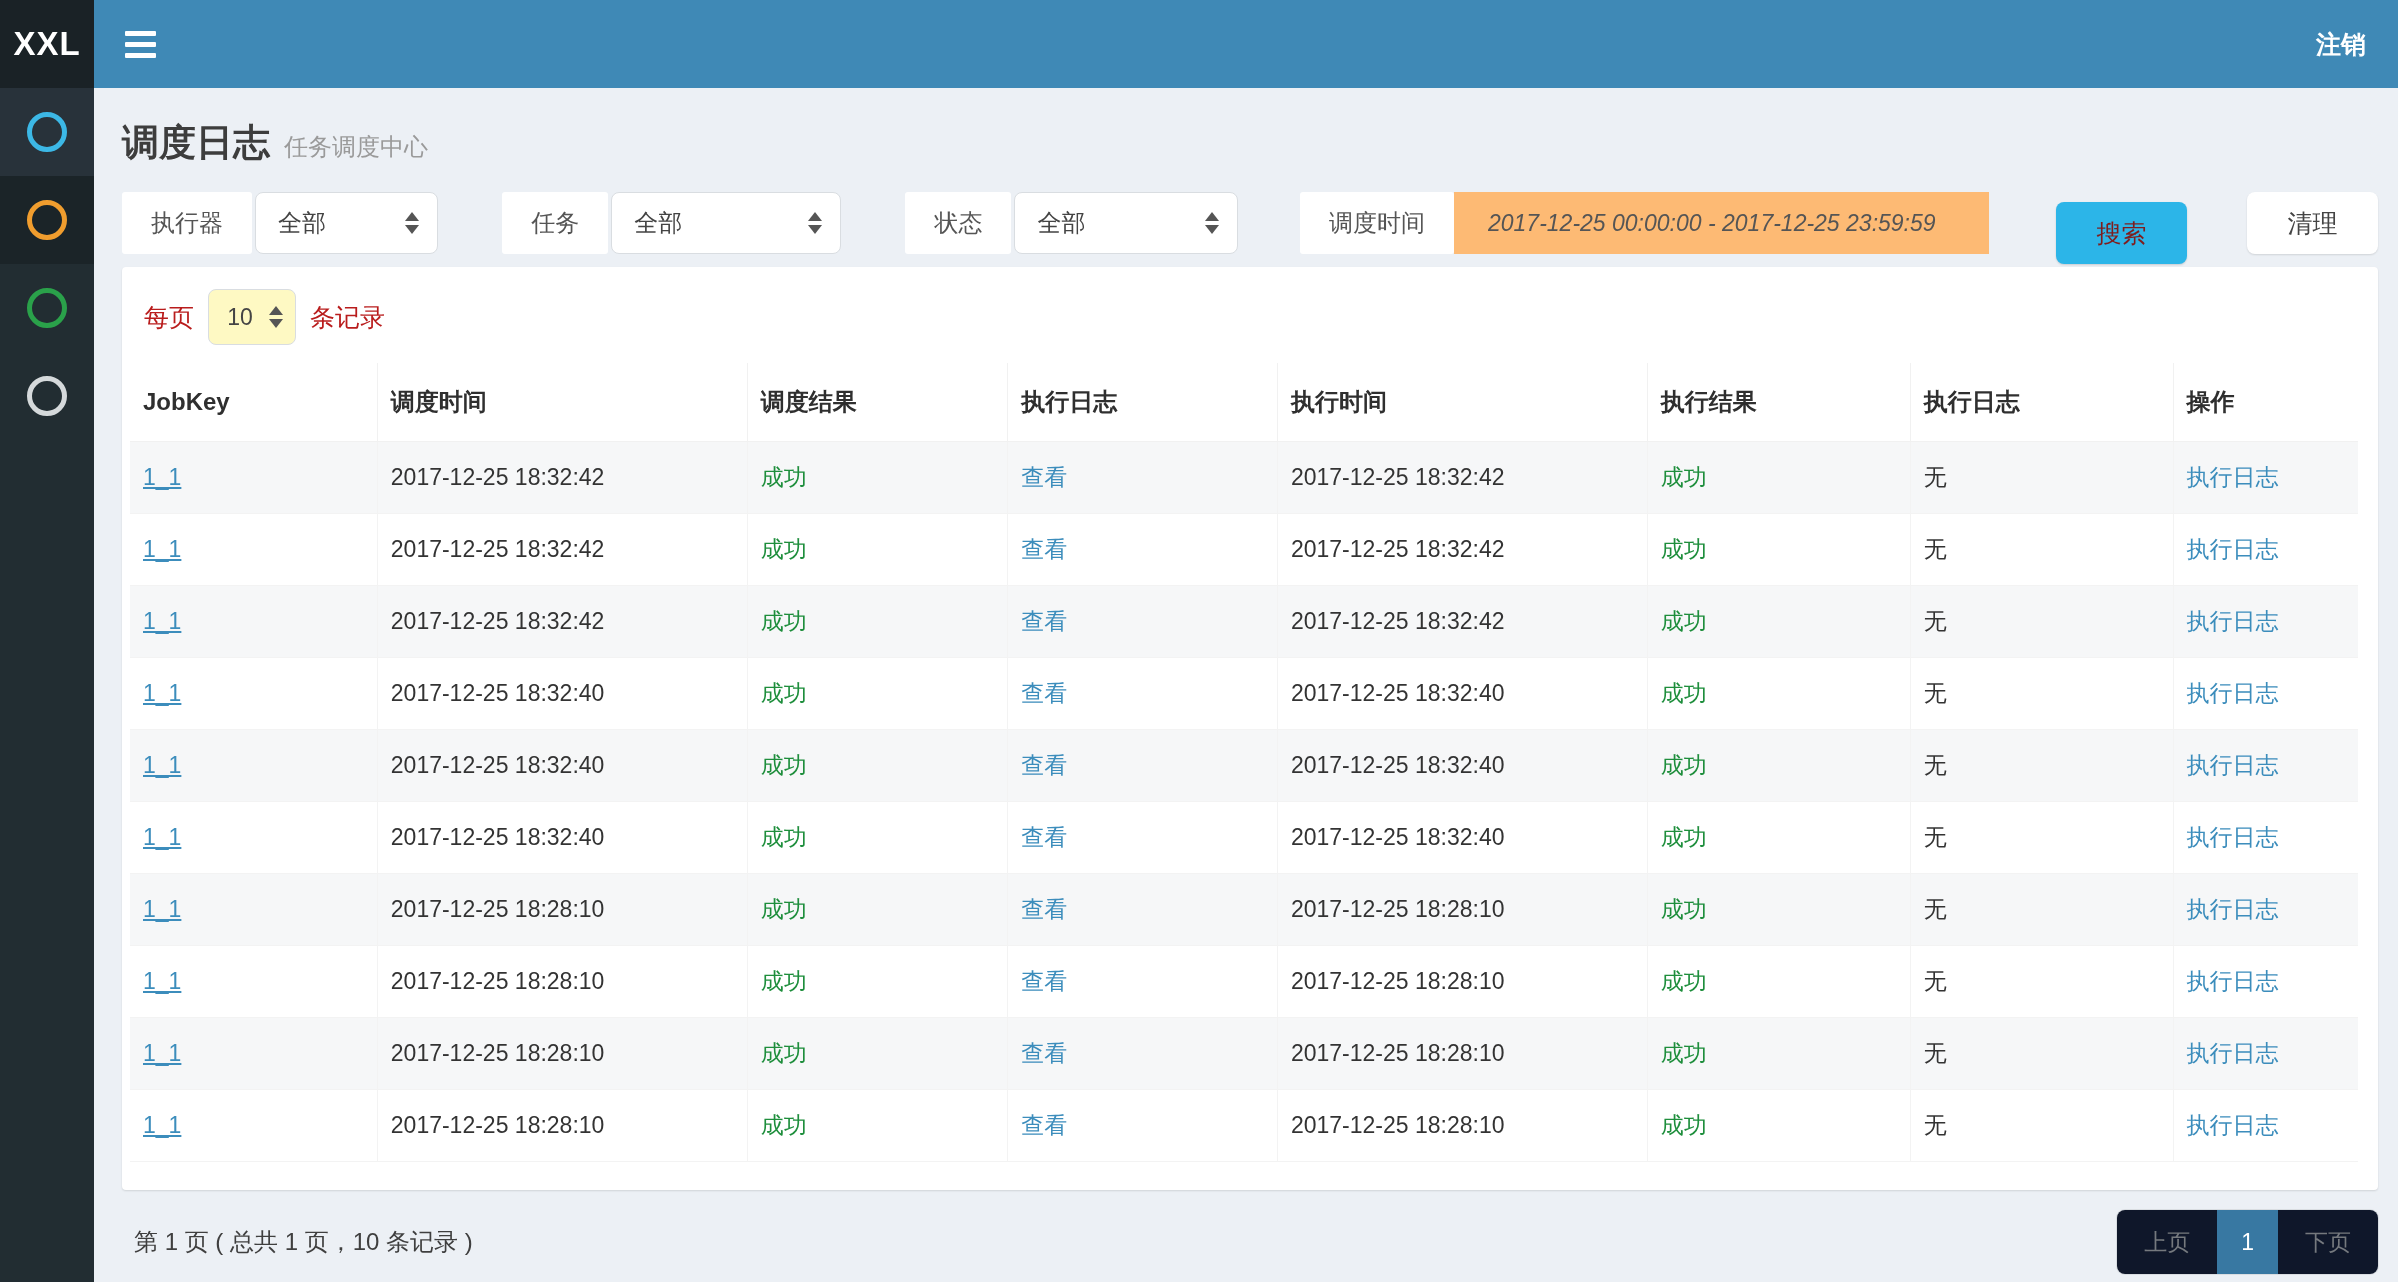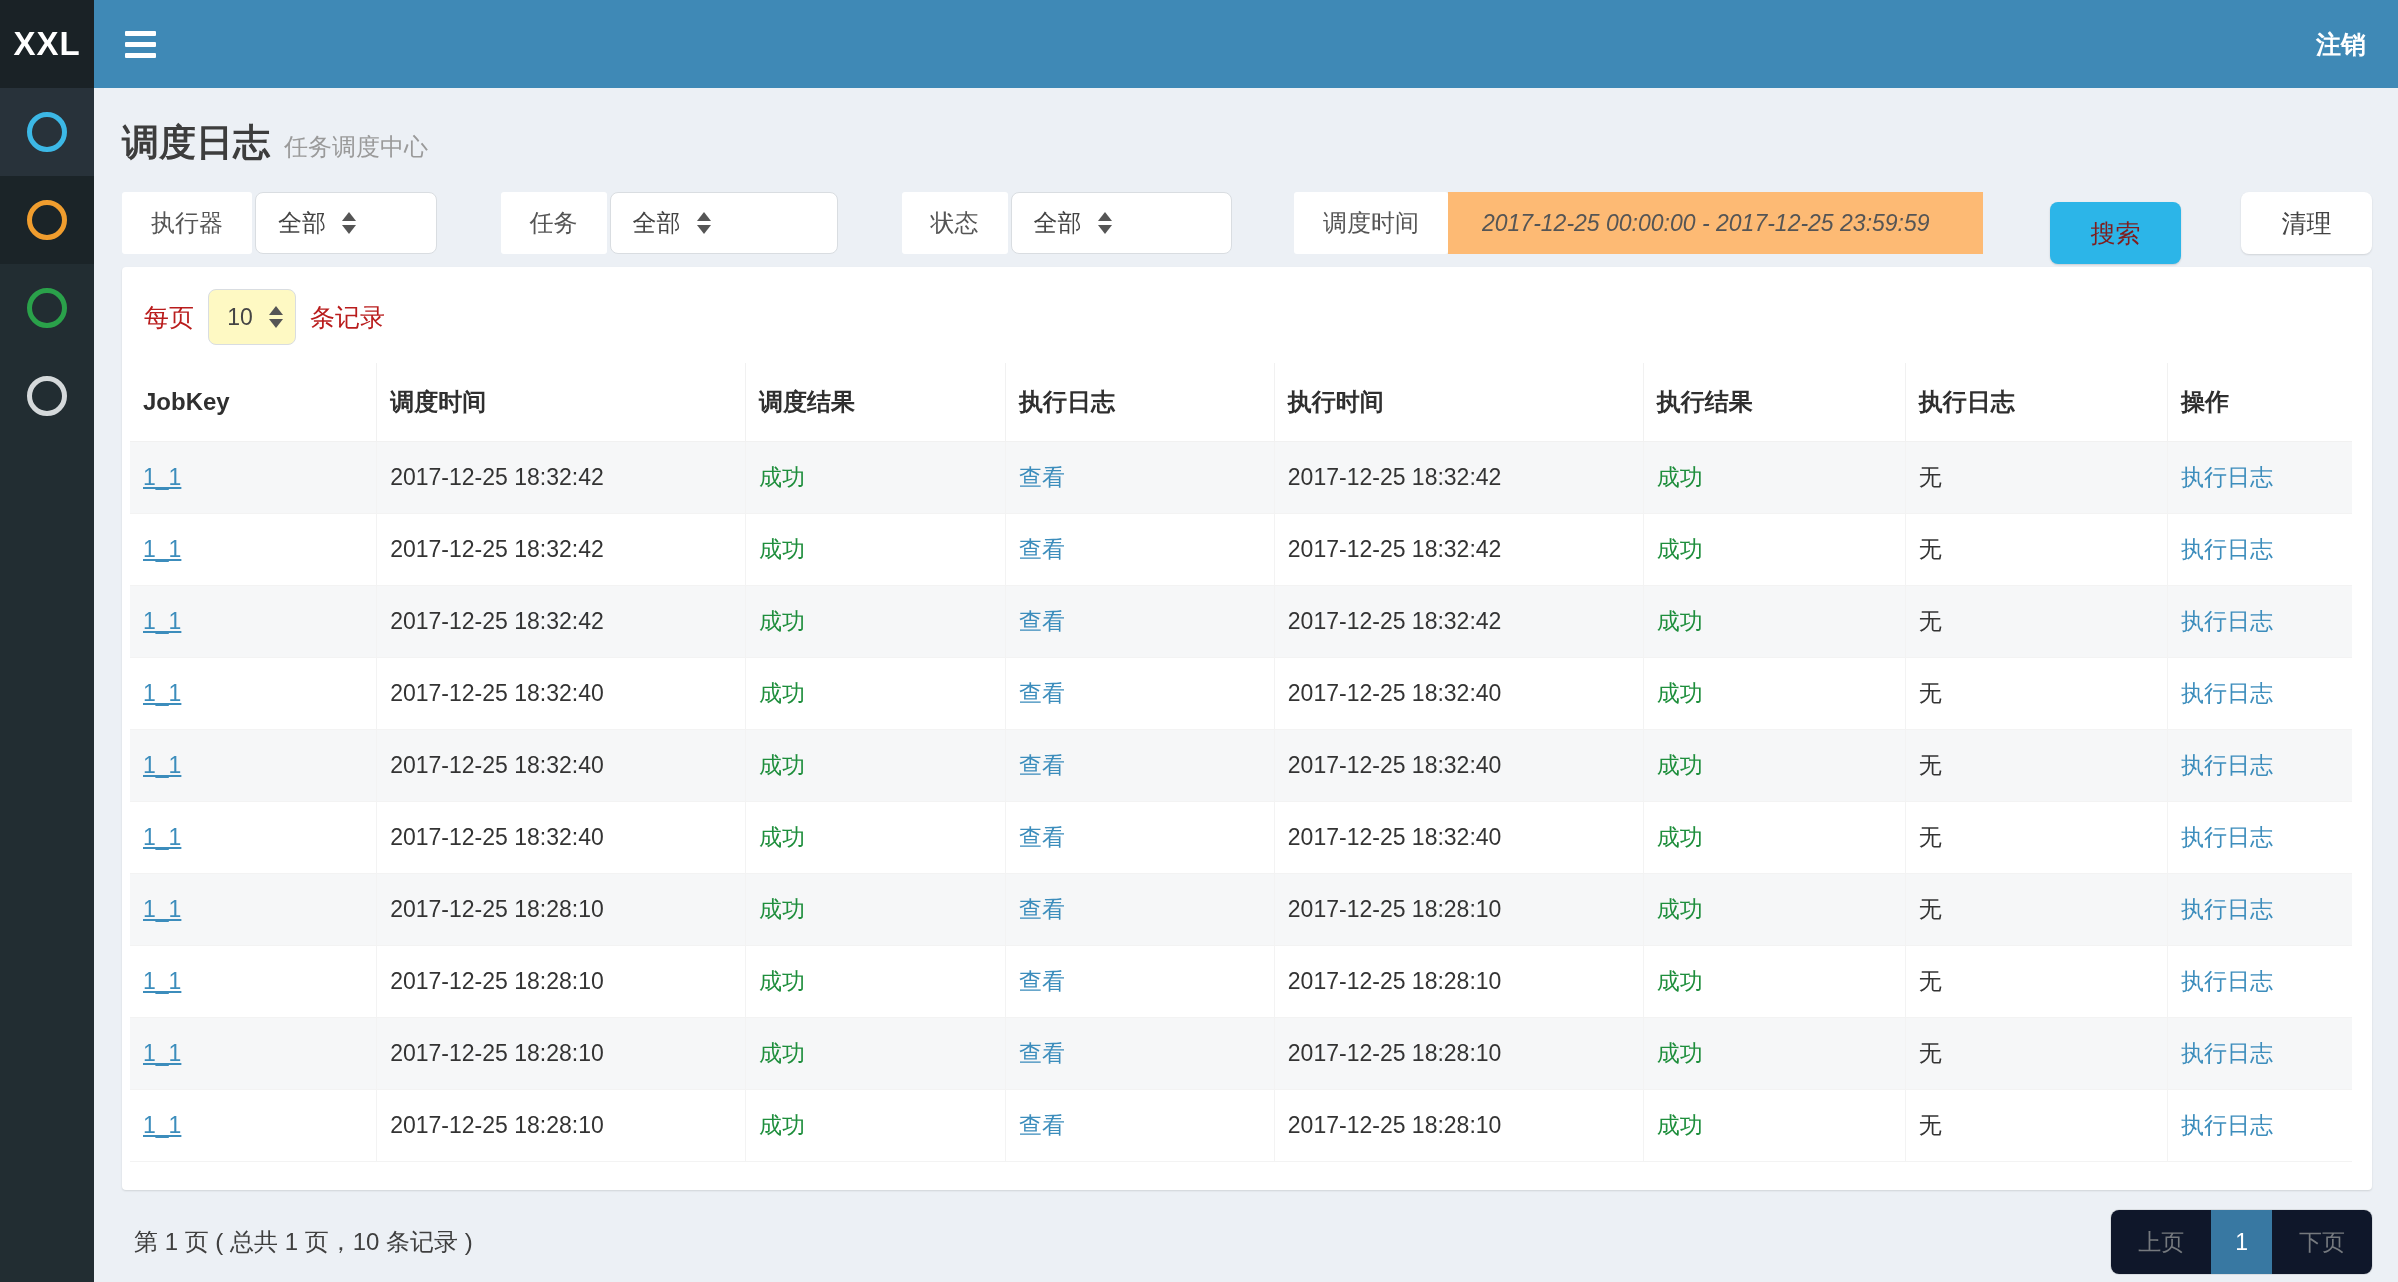--- a/index.html
+++ b/index.html
@@ -26,30 +26,30 @@
   .side-item{width:94px;height:88px;display:flex;align-items:center;justify-content:center;cursor:pointer;}
   .side-item.shade-light{background:#28323a;}
   .side-item.active{background:#1b2428;}
   .circle-o{width:30px;height:30px;border-radius:50%;border:5px solid #888;}
   .c-blue{border-color:#3cb8e6;}
   .c-orange{border-color:#f09d2e;}
   .c-green{border-color:#2aa14a;}
   .c-gray{border-color:#d5d9db;}
 
   
-  .content{position:absolute;top:88px;left:94px;width:2304px;height:1194px;padding:0 26px 0 28px;box-sizing:border-box;}
+  .content{position:absolute;top:88px;left:94px;width:2304px;height:1194px;padding:0 20px 0 28px;box-sizing:border-box;}
   .page-header{margin-top:30px;display:flex;align-items:baseline;}
   .page-title{font-size:37px;font-weight:bold;color:#3d3d3d;}
   .page-subtitle{font-size:24px;color:#9a9a9a;margin-left:14px;}
 
   
   .filters{margin-top:24px;display:flex;align-items:center;height:62px;}
   .addon{background:#fff;height:62px;line-height:62px;padding:0 29px;font-size:24px;color:#555;border-radius:3px;flex:0 0 auto;}
   .select{background:#fff;height:62px;border:1px solid #d9dde1;border-radius:8px;display:flex;align-items:center;
-          padding:0 18px 0 22px;box-sizing:border-box;margin-left:3px;cursor:pointer;}
+          padding:0 18px 0 22px;box-sizing:border-box;margin-left:3px;cursor:pointer;justify-content:space-between;}
   .select .val{font-size:24px;color:#444;}
   .stepper{display:flex;flex-direction:column;gap:4px;margin-left:16px;}
   .stepper i{display:block;width:0;height:0;border-left:7px solid transparent;border-right:7px solid transparent;}
   .stepper .up{border-bottom:9px solid #555;}
   .stepper .down{border-top:9px solid #555;}
   .gap{width:64px;flex:0 0 auto;}
   .daterange{height:62px;background:#fdba74;border:none;font-size:23px;color:#555;
              padding:0 20px 0 34px;width:535px;box-sizing:border-box;font-family:inherit;flex:0 0 auto;font-style:italic;}
   .btn{height:62px;width:131px;border:none;border-radius:8px;font-size:25px;cursor:pointer;font-family:inherit;flex:0 0 auto;}
   .btn-search{background:#2cb5e8;color:#7f1d1d;box-shadow:0 1px 2px rgba(0,0,0,.15);margin-top:20px;}

